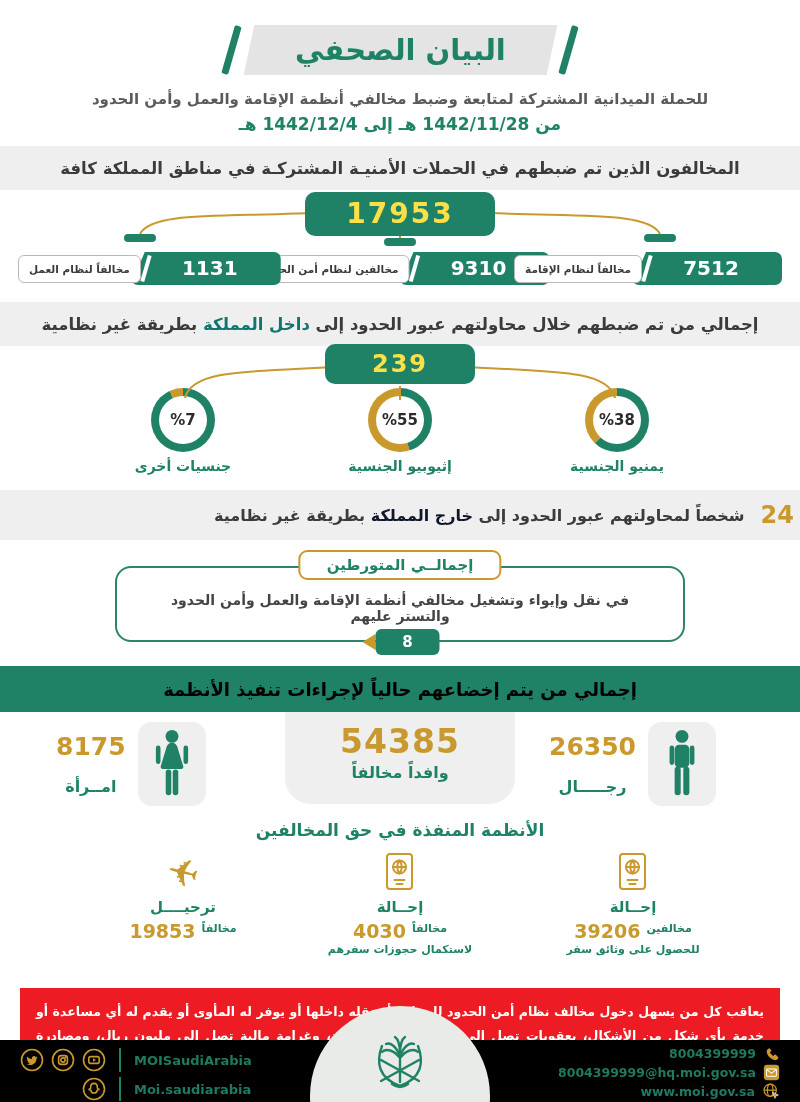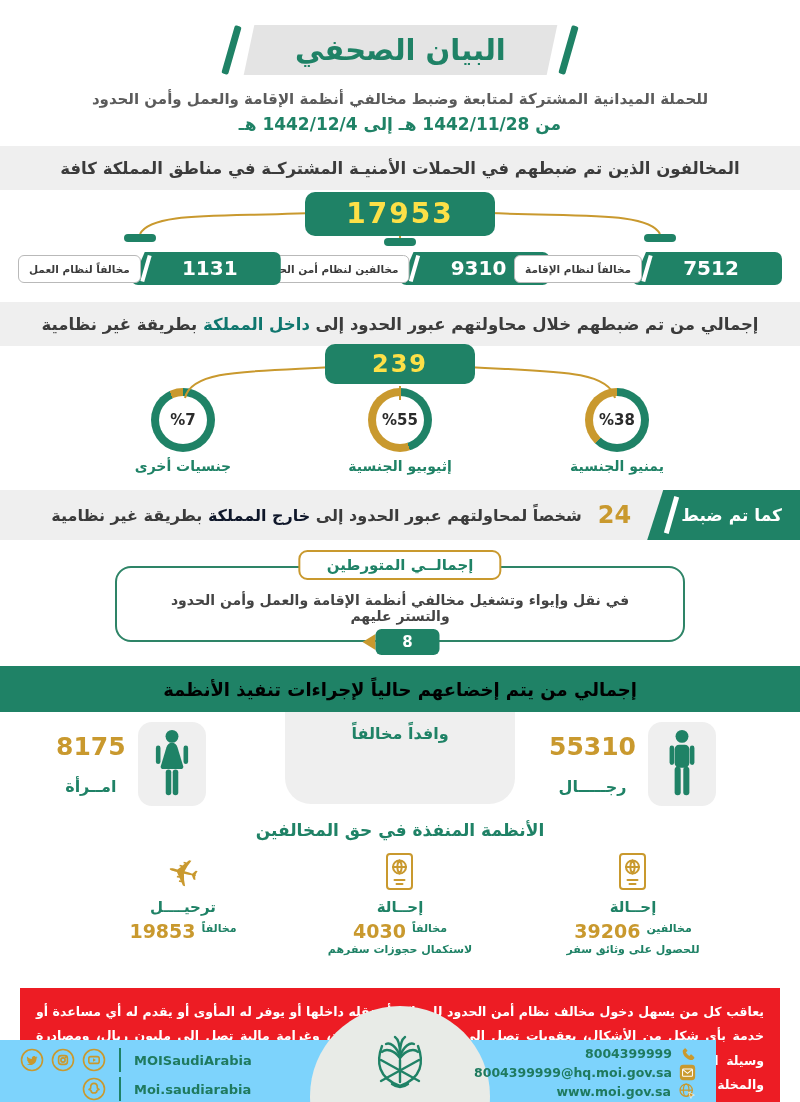--- a/index.html
+++ b/index.html
@@ -82,21 +82,21 @@
   .stat-line { display:flex; justify-content:center; align-items:flex-start; gap:6px; margin-top:4px; }
   .stat-line .unit { color:#1F8266; font-size:11px; font-weight:bold; padding-top:2px; }
   .stat-line .value { color:#C9992E; font-size:19px; font-weight:bold; }
   .enf-desc { color:#1F8266; font-size:11px; font-weight:bold; margin-top:1px; }
   .plane-glyph { font-size:38px; color:#C9992E; display:inline-block; transform:scaleX(-1) rotate(-14deg); line-height:1; }
 
   
   .warning { margin:12px 20px 0; background:#ED1C24; color:#fff; font-size:12.5px; font-weight:bold; line-height:1.95; padding:12px 16px; text-align:justify; text-align-last:center; }
 
   
-  .footer { position:absolute; bottom:0; left:0; width:716px; height:62px; background:#7dd3fc; }
+  .footer { position:absolute; bottom:0; left:0; width:800px; height:62px; background:#000000; }
   .dome { position:absolute; left:310px; top:-34px; width:180px; height:180px; border-radius:50%; background:#E8EBE7; z-index:0; }
   .emblem { position:absolute; left:368px; top:-18px; z-index:1; }
   .f-left { position:absolute; left:20px; top:7px; z-index:1; direction:ltr; }
   .f-soc-row { display:flex; align-items:center; gap:7px; height:26px; margin-bottom:3px; }
   .f-soc-row.second { padding-left:62px; }
   .f-divider { width:2px; height:24px; background:#1F8266; margin:0 6px; }
   .f-handle { color:#1F7A5F; font-size:13px; font-weight:bold; }
   .f-right { position:absolute; right:20px; top:4px; z-index:1; direction:ltr; text-align:right; }
   .f-c-row { display:flex; align-items:center; justify-content:flex-end; gap:7px; height:18px; margin-bottom:1px; }
   .f-c-text { color:#1F7A5F; font-size:12.5px; font-weight:bold; }
@@ -171,21 +171,20 @@
       <div class="don-col don-2">
         <div class="donut" style="background: conic-gradient(rgb(31, 130, 102) 0deg, rgb(31, 130, 102) 93%, rgb(201, 153, 46) 93%, rgb(201, 153, 46) 100%);">
             <span class="donut-val" dir="ltr">%7</span>
           </div>
         <div class="don-lbl">جنسيات أخرى</div>
       </div>
     </div>
   </div>
 
   <div class="outband">
-    <div class="badge">كما تم ضبط</div>
     <div class="num">24</div>
     <div class="txt"><span>شخصاً لمحاولتهم عبور الحدود إلى </span><b>خارج المملكة</b><span> بطريقة غير نظامية</span></div>
   </div>
 
   <div class="acc-wrap">
     <div class="acc-title">إجمالــي المتورطين</div>
     <div class="acc-box">في نقل وإيواء وتشغيل مخالفي أنظمة الإقامة والعمل وأمن الحدود والتستر عليهم</div>
     <div class="acc-count-wrap">
       <span class="acc-arrow"></span>
       <span class="acc-count">8</span>
@@ -201,25 +200,26 @@
             <circle cx="18" cy="8" r="7"></circle>
             <rect x="10" y="17" width="16" height="25" rx="5"></rect>
             <rect x="4.5" y="18" width="5" height="21" rx="2.5"></rect>
             <rect x="26.5" y="18" width="5" height="21" rx="2.5"></rect>
             <rect x="10" y="41" width="6.6" height="31" rx="3.2"></rect>
             <rect x="19.4" y="41" width="6.6" height="31" rx="3.2"></rect>
           </g>
         </svg>
       </div>
       <div class="txt">
-        <div class="v">55310</div>
+        <div class="v">26350</div>
         <div class="l">رجـــــال</div>
       </div>
     </div>
     <div class="stat-center">
+      <div class="v">54385</div>
       <div class="l">وافداً مخالفاً</div>
     </div>
     <div class="gender g-women">
       <div class="icon-card">
         <svg width="38" height="70" viewBox="0 0 40 76">
           <g fill="#1F8266">
             <circle cx="20" cy="8" r="7"></circle>
             <path d="M20,15 c3,0 5,2 6,5 l6.2,20.5 c.5,1.7 -.9,3 -2.5,3 h-19.4 c-1.6,0 -3,-1.3 -2.5,-3 L13.9,20 c1,-3 3.1,-5 6.1,-5z"></path>
             <rect x="2.5" y="18" width="5" height="20" rx="2.5"></rect>
             <rect x="32.5" y="18" width="5" height="20" rx="2.5"></rect>

